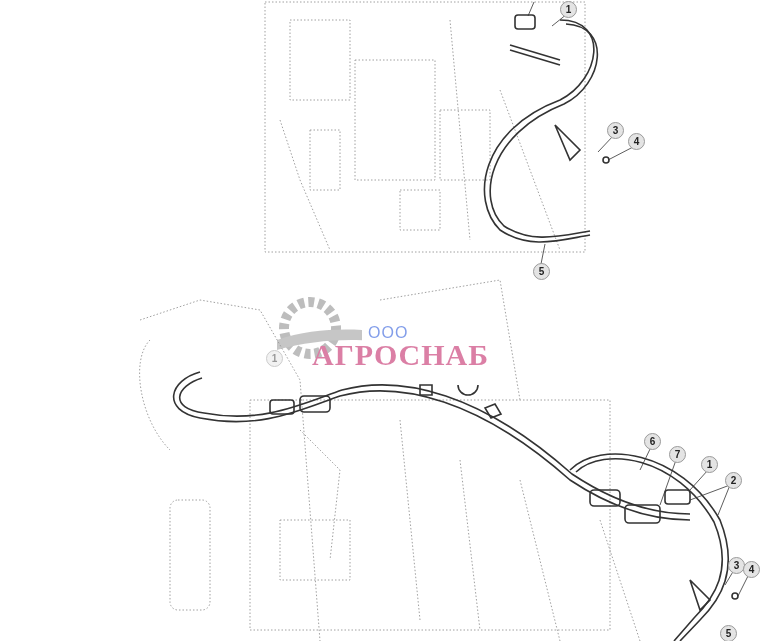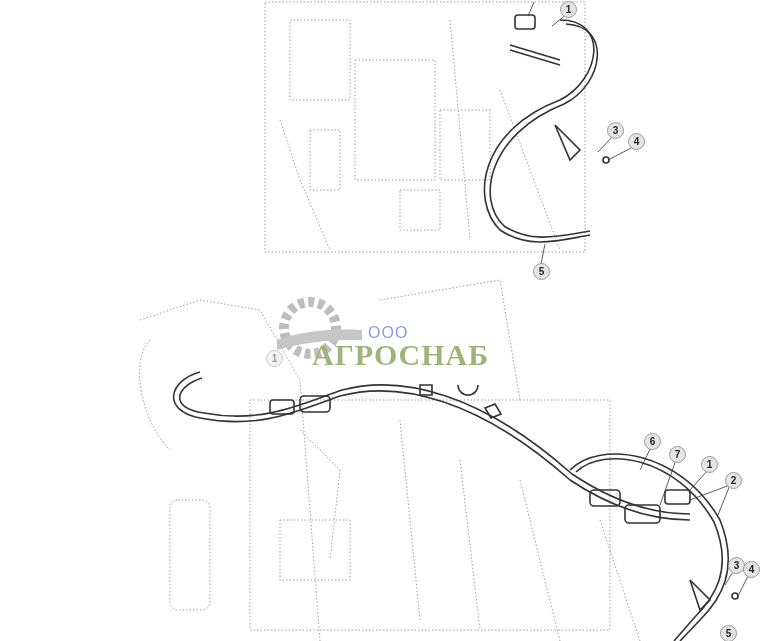--- a/index.html
+++ b/index.html
@@ -3,21 +3,21 @@
 <meta charset="utf-8">
 <style>
   html, body { margin:0; padding:0; background:#ffffff; }
   body { width:781px; height:641px; position:relative; overflow:hidden; font-family:"Liberation Sans", sans-serif; }
   .diagram { position:absolute; left:0; top:0; width:781px; height:641px; }
   .callout { position:absolute; width:15px; height:15px; border-radius:50%;
     background:#e4e4e4; border:1px solid #9a9a9a; color:#222;
     font:bold 10px "Liberation Sans", sans-serif; text-align:center; line-height:15px; }
   .wm { position:absolute; left:272px; top:288px; width:240px; height:90px; opacity:0.55; }
   .wm-ooo { position:absolute; left:96px; top:36px; font:16px "Liberation Sans", sans-serif; color:#1d4ed8; letter-spacing:1px; }
-  .wm-name { position:absolute; left:40px; top:50px; font:bold 30px "Liberation Serif", serif; color:#4d7c0f; letter-spacing:1px; }
+  .wm-name { position:absolute; left:40px; top:50px; font:bold 30px "Liberation Serif", serif; color:#be185d; letter-spacing:1px; }
 </style>
 </head>
 <body>
 
 <svg class="diagram" viewBox="0 0 781 641" xmlns="http://www.w3.org/2000/svg">
 
   <g fill="none" stroke="#a0a0a0" stroke-dasharray="1.5 2" stroke-width="1">
     <rect x="265" y="2" width="320" height="250"></rect>
     <rect x="290" y="20" width="60" height="80"></rect>
     <rect x="355" y="60" width="80" height="120"></rect>

